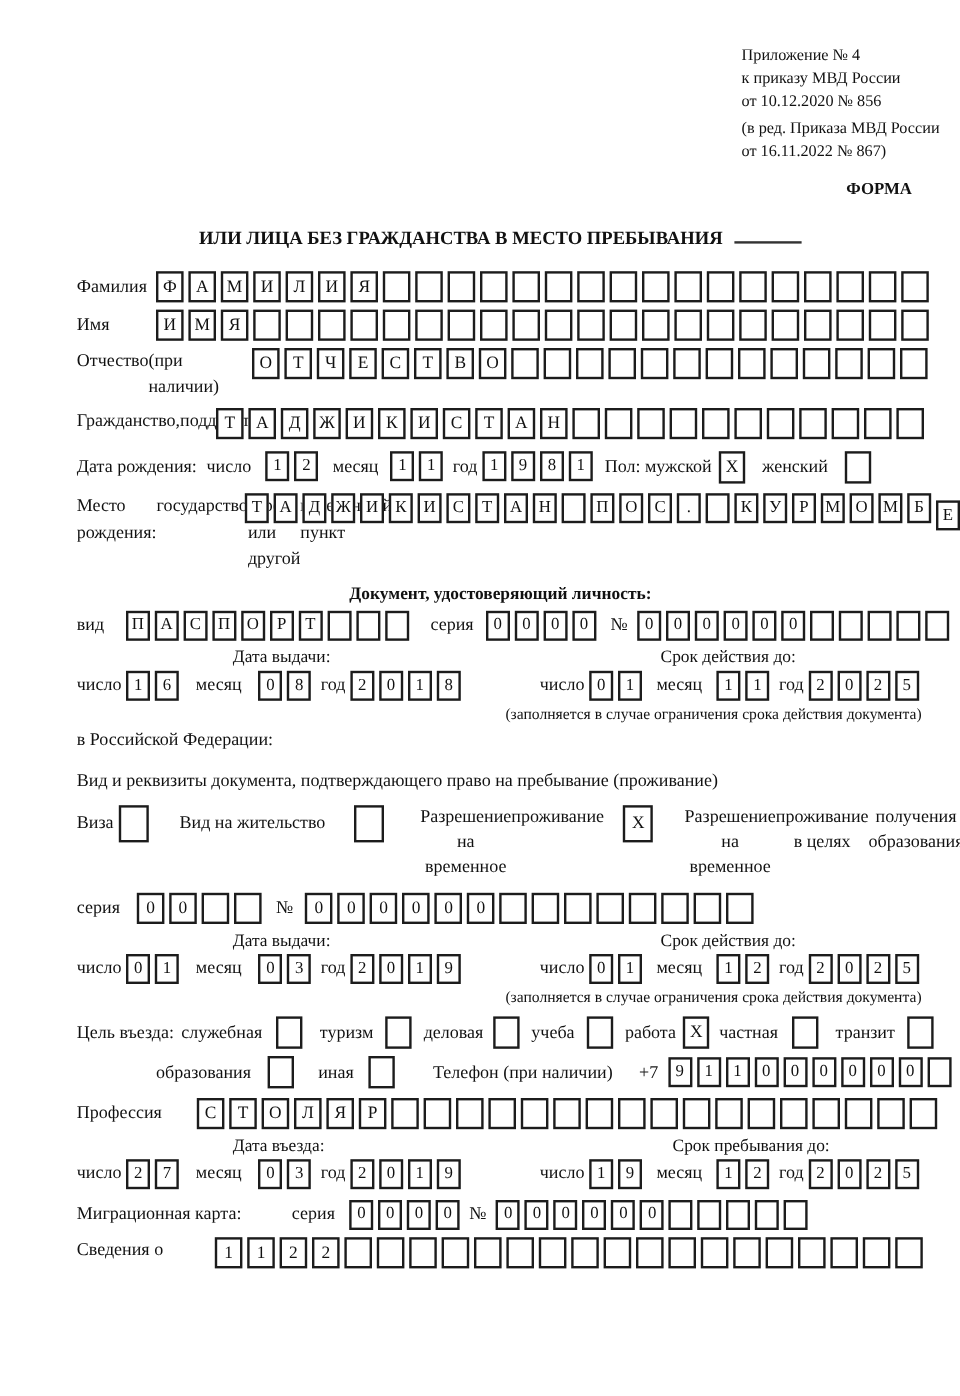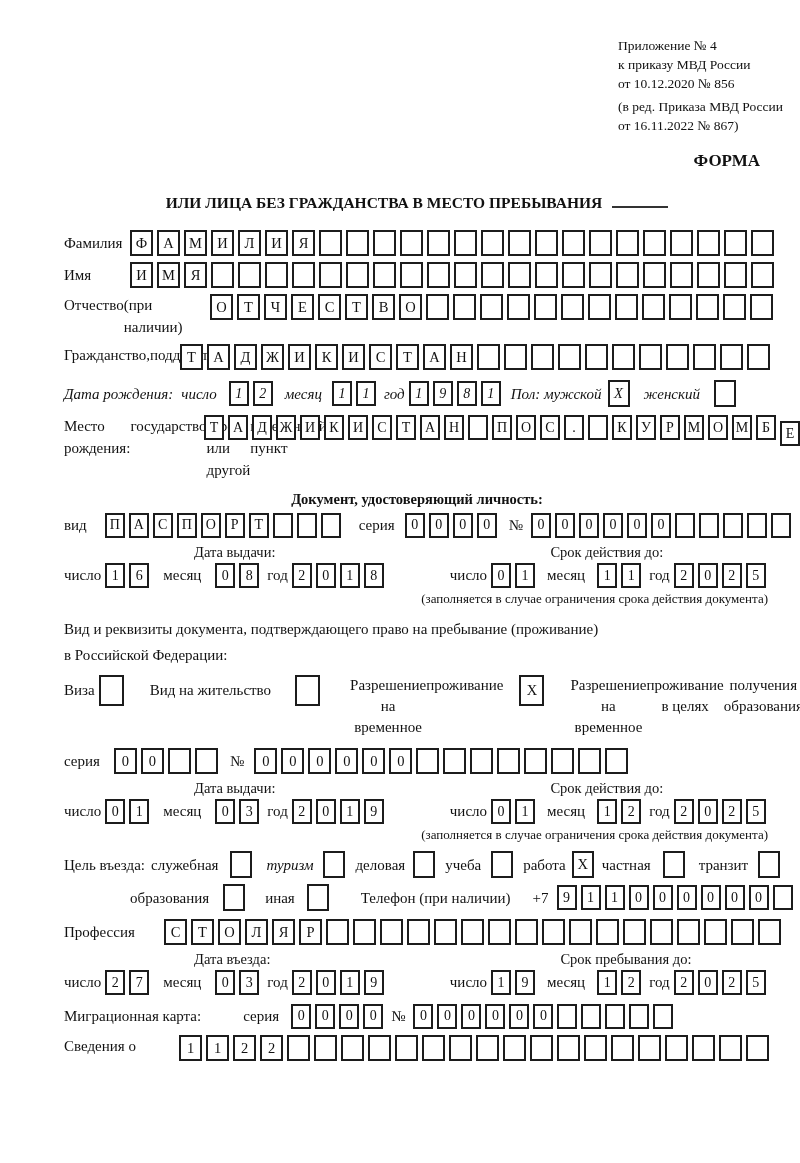--- a/index.html
+++ b/index.html
@@ -6,21 +6,21 @@
   html,body { background:#ffffff; }
   body {
     width: 800px; height: 1163px;
     font-family: "Liberation Serif", "DejaVu Serif", serif;
     color: #111; font-size: 15px; position: relative; overflow: hidden;
   }
   .page { padding: 36px 10px 0 64px; }
 
   .refblock { margin-left: 554px; font-size: 13.5px; line-height: 19px; }
   .refblock .part2 { margin-top: 4px; }
-  .forma { text-align: right; padding-right: 30px; font-weight: bold; margin-top: 16px; font-size: 17px; }
+  .forma { text-align: right; padding-right: 30px; font-weight: bold; margin-top: 16px; font-size: 14px; }
 
   .title { text-align: center; font-weight: bold; font-size: 15.5px; line-height: 23px; margin-top: 20px; margin-left: -20px; }
   .blankline { display: inline-block; width: 56px; border-bottom: 2px solid #333; height: 13px; margin-left: 10px; }
 
   .sec1 { font-weight: bold; font-size: 15px; margin-top: 28px; margin-left: -14px; white-space: nowrap; }
 
   .row { display: flex; align-items: flex-start; margin-top: 6px; }
   .lb { display: inline-block; line-height: 26px; flex: none; }
   .lb2 { line-height: 22px; }
 
@@ -190,21 +190,21 @@
         <span class="box"></span>
         <span class="box"></span>
         <span class="box"></span>
         <span class="box"></span>
         <span class="box"></span>
         <span class="box"></span>
         <span class="box"></span>
       </span>
   </div>
 
-  <div class="row" style="margin-top:10px;align-items:center;font-style:italic;">
+  <div class="row" style="margin-top:10px;">
     <span class="lb">Дата рождения:</span>
     <span class="lb" style="margin-left:8px;">число</span>
     <span class="boxes sm" style="margin-left:12px;">
         <span class="box">1</span>
         <span class="box">2</span>
       </span>
     <span class="lb" style="margin-left:8px;">месяц</span>
     <span class="boxes sm" style="margin-left:10px;">
         <span class="box">1</span>
         <span class="box">1</span>
@@ -389,22 +389,22 @@
     <span class="lb" style="margin-left:4px;">год</span>
     <span class="boxes sm" style="margin-left:4px;">
         <span class="box">2</span>
         <span class="box">0</span>
         <span class="box">2</span>
         <span class="box">5</span>
       </span>
   </div>
   <div class="note">(заполняется в случае ограничения срока действия документа)</div>
 
+  <div class="intro" style="margin-top:2px;">в Российской Федерации:</div>
   <div class="intro">Вид и реквизиты документа, подтверждающего право на пребывание (проживание)</div>
-  <div class="intro" style="margin-top:2px;">в Российской Федерации:</div>
 
   <div class="chkgrp">
     <span class="lb lb2" style="line-height:31px;">Виза</span>
     <span class="boxes cbx" style="margin-left:4px;">
         <span class="box"></span>
       </span>
     <span class="lb lb2" style="margin-left:22px;line-height:31px;">Вид на жительство</span>
     <span class="boxes cbx" style="margin-left:24px;">
         <span class="box"></span>
       </span>
@@ -493,21 +493,21 @@
       </span>
   </div>
   <div class="note">(заполняется в случае ограничения срока действия документа)</div>
 
   <div class="row" style="margin-top:8px;align-items:center;">
     <span class="lb">Цель въезда:</span>
     <span class="lb" style="margin-left:6px;">служебная</span>
     <span class="boxes pol" style="margin-left:12px;">
         <span class="box"></span>
       </span>
-    <span class="lb" style="margin-left:10px;font-style:italic;">туризм</span>
+    <span class="lb" style="margin-left:10px;">туризм</span>
     <span class="boxes pol" style="margin-left:10px;">
         <span class="box"></span>
       </span>
     <span class="lb" style="margin-left:6px;">деловая</span>
     <span class="boxes pol" style="margin-left:8px;">
         <span class="box"></span>
       </span>
     <span class="lb" style="margin-left:6px;">учеба</span>
     <span class="boxes pol" style="margin-left:10px;">
         <span class="box"></span>

